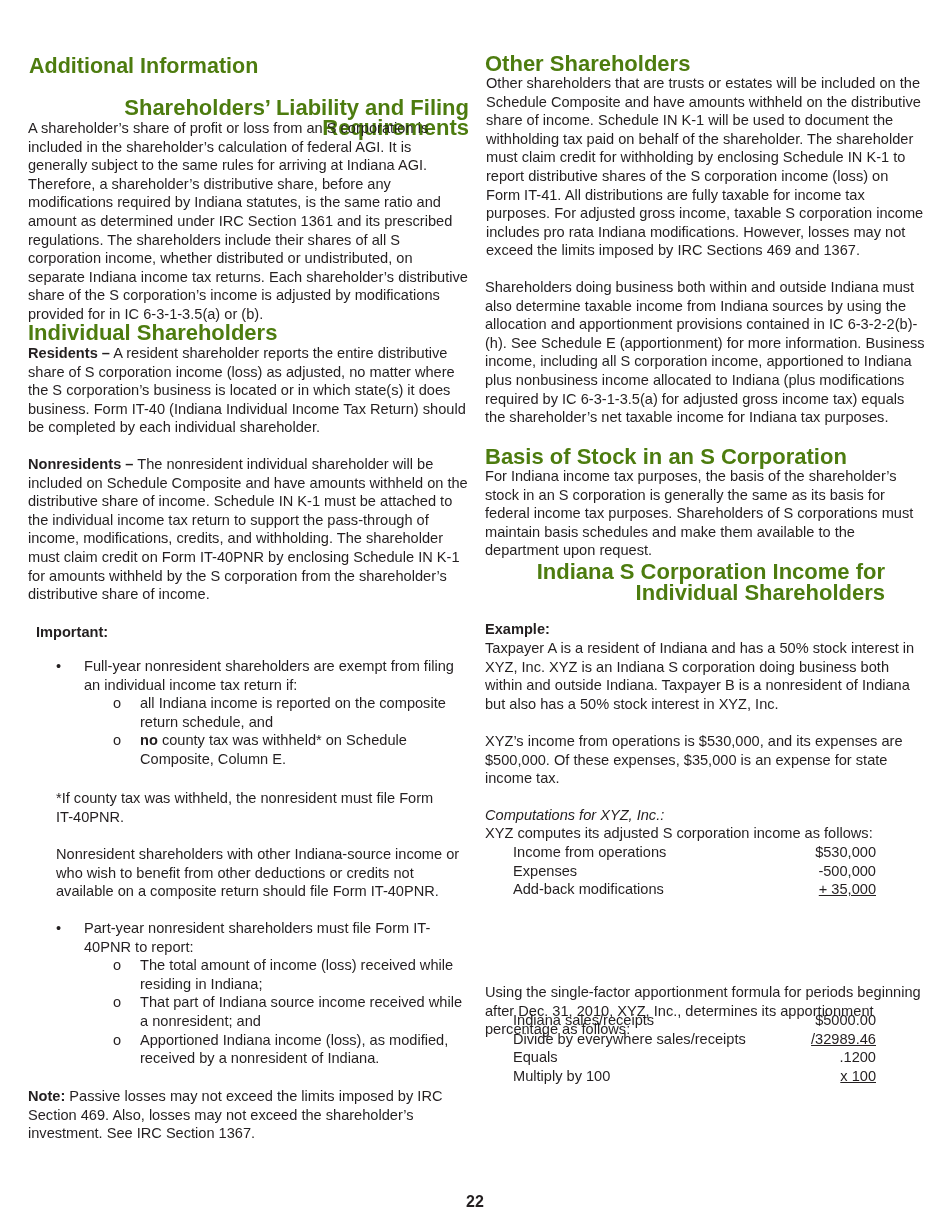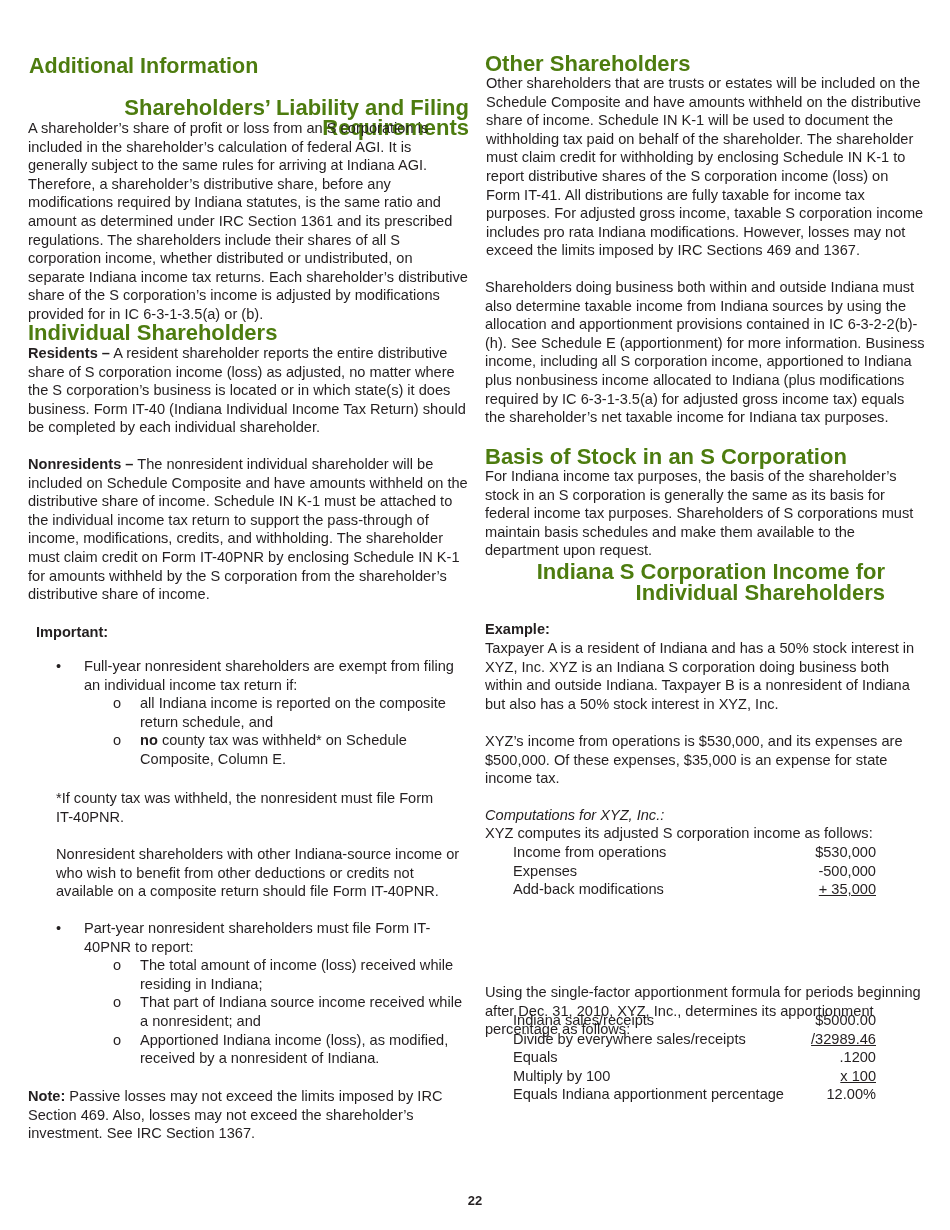--- a/index.html
+++ b/index.html
@@ -12,21 +12,21 @@
   p { margin: 0; }
   b { font-weight: bold; }
   .bullet-row { position: relative; padding-left: 56px; }
   .bullet-row .mark { position: absolute; left: 28px; top: 0; }
   .sub-row { position: relative; padding-left: 112px; }
   .sub-row .mark { position: absolute; left: 85px; top: 0; }
   .tbl { position: absolute; }
   .tbl .row { display: flex; justify-content: space-between; height: 18.6px; }
   .tbl .val { text-align: right; }
   .ul { text-decoration: underline; }
-  .pagenum { position: absolute; left: 0; width: 950px; text-align: center; top: 1193px; font-family: "Liberation Sans", "DejaVu Sans", sans-serif; font-weight: bold; font-size: 13px; }
+  .pagenum { position: absolute; left: 0; width: 950px; text-align: center; top: 1193px; font-family: "Liberation Sans", "DejaVu Sans", sans-serif; font-weight: bold; font-size: 16px; }
 </style>
 </head>
 <body>
 
 <div class="blk sans h1" style="left:29px; top:53px;">Additional Information</div>
 
 <div class="blk sans h2" style="left:29px; top:98px; width:440px;">Shareholders’ Liability and Filing Requirements</div>
 <p class="blk serif" style="left:28px; top:119px; width:440px;">A shareholder’s share of profit or loss from an S corporation is included in the shareholder’s calculation of federal AGI. It is generally subject to the same rules for arriving at Indiana AGI. Therefore, a shareholder’s distributive share, before any modifications required by Indiana statutes, is the same ratio and amount as determined under IRC Section 1361 and its prescribed regulations. The shareholders include their shares of all S corporation income, whether distributed or undistributed, on separate Indiana income tax returns. Each shareholder’s distributive share of the S corporation’s income is adjusted by modifications provided for in IC 6-3-1-3.5(a) or (b).</p>
 
 <div class="blk sans h2" style="left:28px; top:323px;">Individual Shareholders</div>
@@ -119,19 +119,15 @@
       <span class="val ul">/32989.46</span>
     </div>
   <div class="row">
       <span>Equals</span>
       <span class="val">.1200</span>
     </div>
   <div class="row">
       <span>Multiply by 100</span>
       <span class="val ul">x 100</span>
     </div>
-  <div class="row">
-      <span>Equals Indiana apportionment percentage</span>
-      <span class="val">12.00%</span>
-    </div>
 </div>
 
 <div class="pagenum">22</div>
 
 </body></html>

